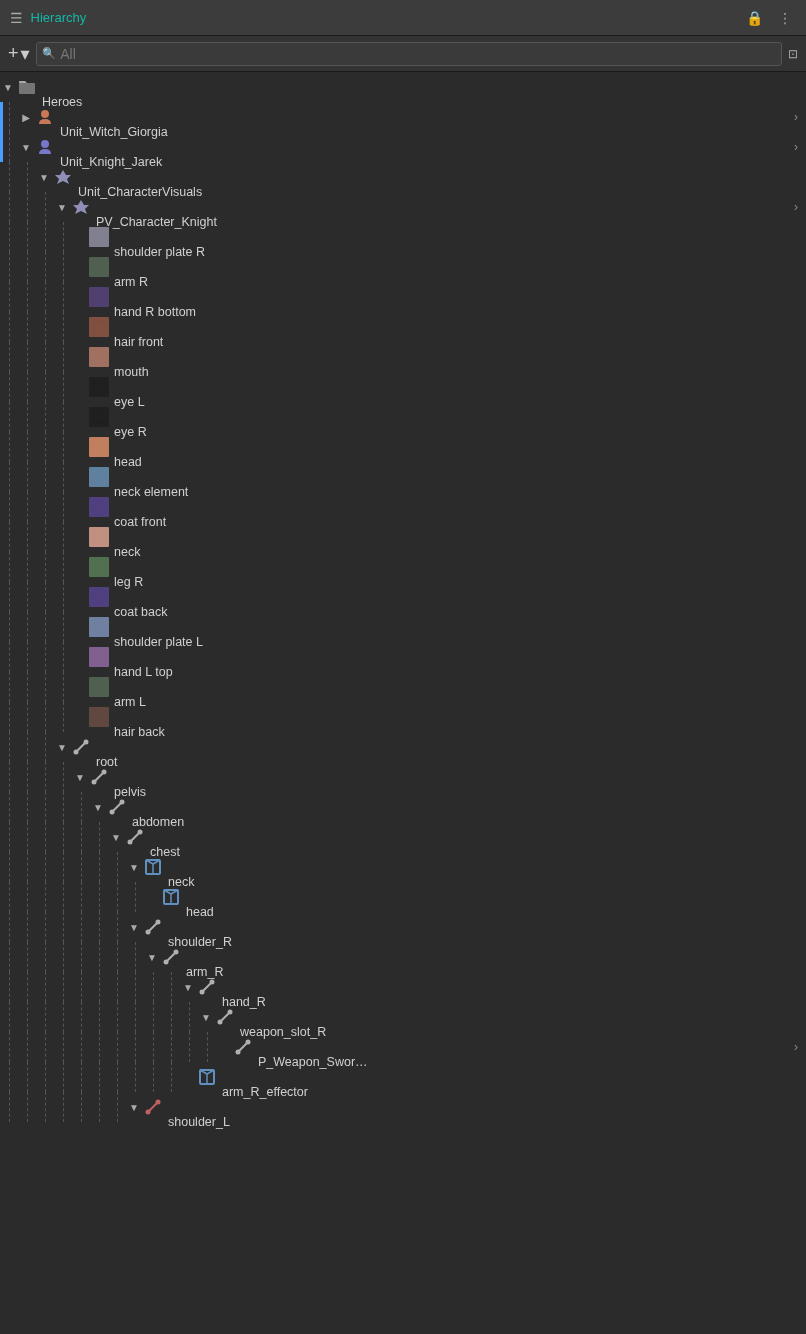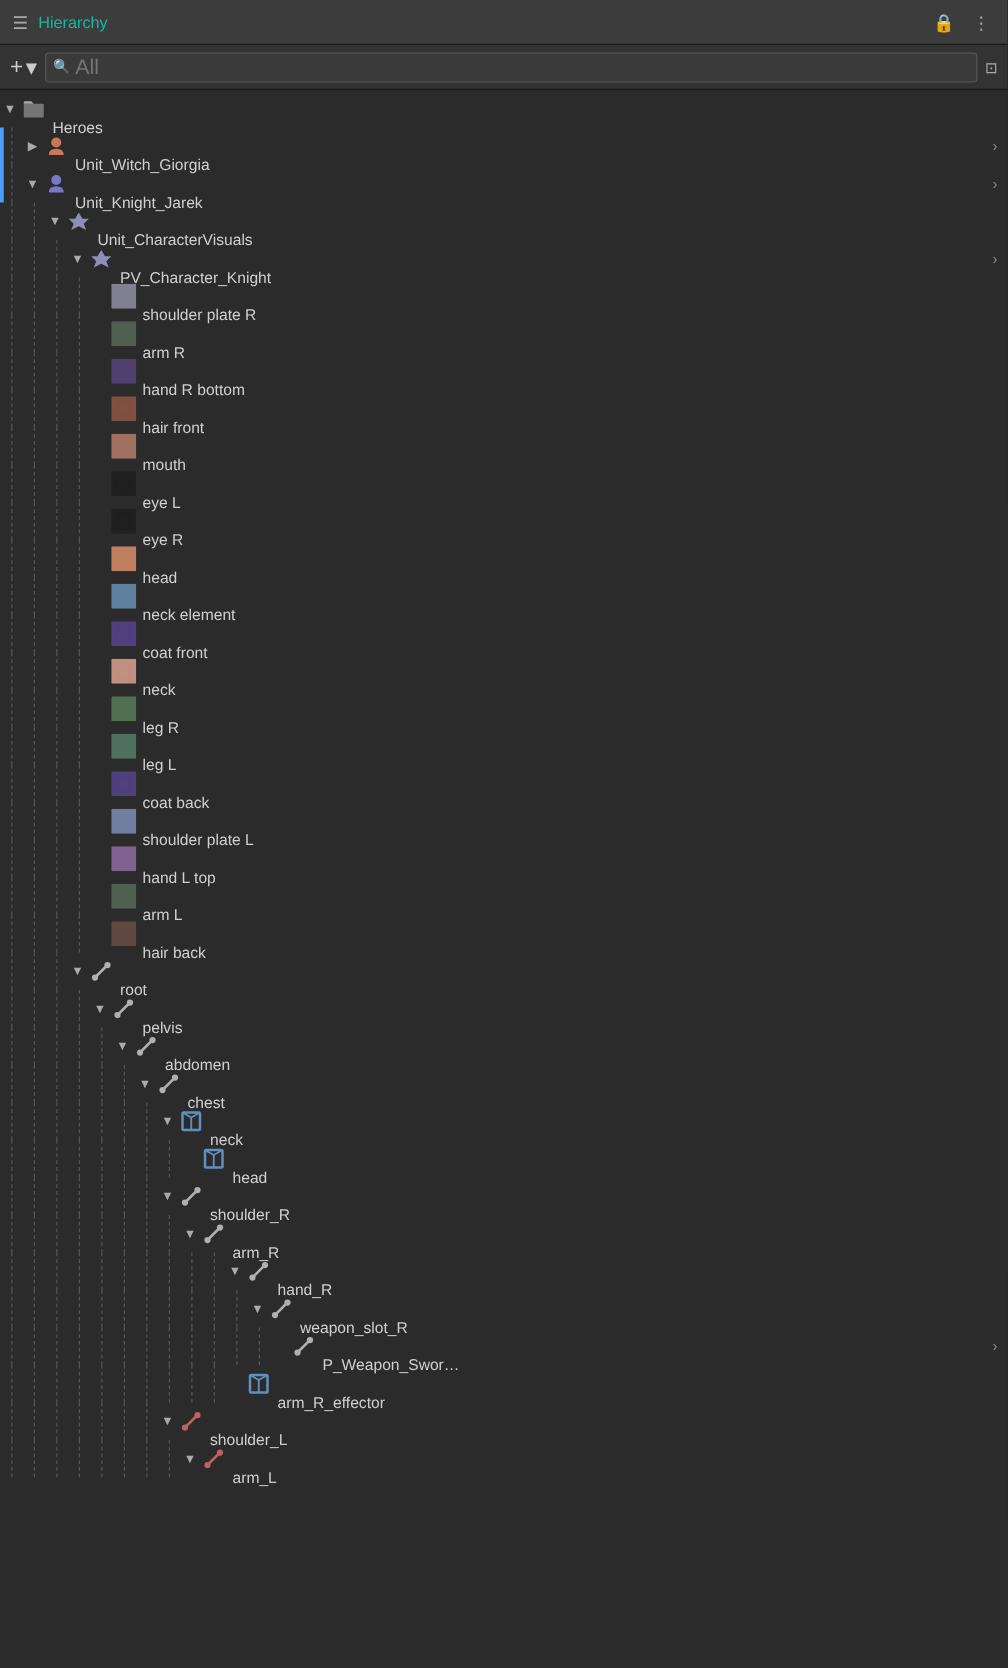--- a/index.html
+++ b/index.html
@@ -78,21 +78,21 @@
       align-items: center;
       padding: 0 6px;
       gap: 4px;
     }
     .search-icon { color: #888; font-size: 11px; }
     .search-input {
       background: none;
       border: none;
       outline: none;
       color: #ccc;
-      font-size: 17px;
+      font-size: 14px;
       flex: 1;
     }
     .expand-icon { color: #aaa; font-size: 12px; cursor: pointer; }
 
     .hierarchy-content {
       flex: 1;
       overflow-y: auto;
       overflow-x: hidden;
       position: relative;
     }
@@ -443,35 +443,20 @@
         <span class="item-label">leg R</span>
       </div>
       <div class="tree-item">
         <span class="indent connector"></span>
         <span class="indent connector"></span>
         <span class="indent connector"></span>
         <span class="indent connector"></span>
         <span class="arrow none"></span>
         <span class="sprite-icon">
           <svg width="20" height="20" viewBox="0 0 20 20" xmlns="http://www.w3.org/2000/svg">
-      <rect width="20" height="20" fill="#507060" rx="1"></rect>
-      <rect x="3" y="3" width="14" height="14" fill="#507060" opacity="0.6" rx="1"></rect>
-      <circle cx="10" cy="10" r="5" fill="#507060" opacity="0.9"></circle>
-    </svg>
-        </span>
-        <span class="item-label">leg L</span>
-      </div>
-      <div class="tree-item">
-        <span class="indent connector"></span>
-        <span class="indent connector"></span>
-        <span class="indent connector"></span>
-        <span class="indent connector"></span>
-        <span class="arrow none"></span>
-        <span class="sprite-icon">
-          <svg width="20" height="20" viewBox="0 0 20 20" xmlns="http://www.w3.org/2000/svg">
       <rect width="20" height="20" fill="#504080" rx="1"></rect>
       <rect x="3" y="3" width="14" height="14" fill="#504080" opacity="0.6" rx="1"></rect>
       <circle cx="10" cy="10" r="5" fill="#504080" opacity="0.9"></circle>
     </svg>
         </span>
         <span class="item-label">coat back</span>
       </div>
       <div class="tree-item">
         <span class="indent connector"></span>
         <span class="indent connector"></span>
@@ -770,33 +755,14 @@
         <span class="arrow expanded"></span>
         <span class="sprite-icon">
           <svg width="18" height="18" viewBox="0 0 18 18" xmlns="http://www.w3.org/2000/svg">
       <line x1="4" y1="14" x2="14" y2="4" stroke="#c06060" stroke-width="2"></line>
       <circle cx="14" cy="4" r="2.5" fill="#c06060"></circle>
       <circle cx="4" cy="14" r="2.5" fill="#c06060"></circle>
     </svg>
         </span>
         <span class="item-label">shoulder_L</span>
       </div>
-      <div class="tree-item">
-        <span class="indent connector"></span>
-        <span class="indent connector"></span>
-        <span class="indent connector"></span>
-        <span class="indent connector"></span>
-        <span class="indent connector"></span>
-        <span class="indent connector"></span>
-        <span class="indent connector"></span>
-        <span class="indent connector"></span>
-        <span class="arrow expanded"></span>
-        <span class="sprite-icon">
-          <svg width="18" height="18" viewBox="0 0 18 18" xmlns="http://www.w3.org/2000/svg">
-      <line x1="4" y1="14" x2="14" y2="4" stroke="#c06060" stroke-width="2"></line>
-      <circle cx="14" cy="4" r="2.5" fill="#c06060"></circle>
-      <circle cx="4" cy="14" r="2.5" fill="#c06060"></circle>
-    </svg>
-        </span>
-        <span class="item-label">arm_L</span>
-      </div>
     </div>
 </div>
 
 </body></html>

